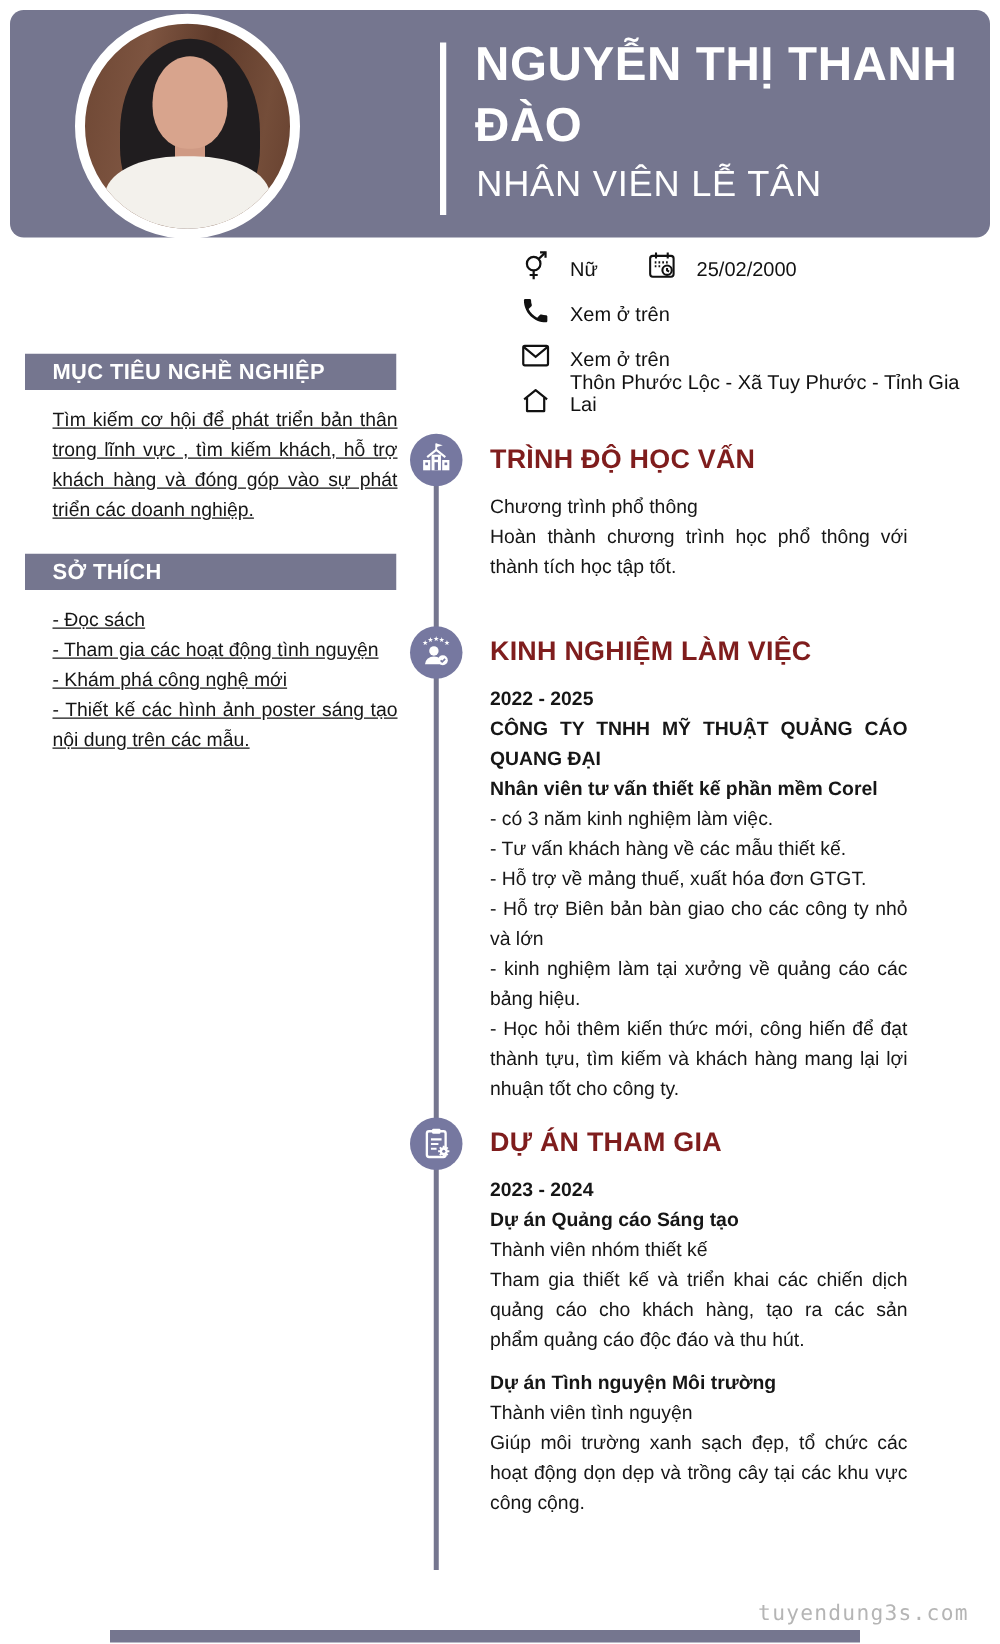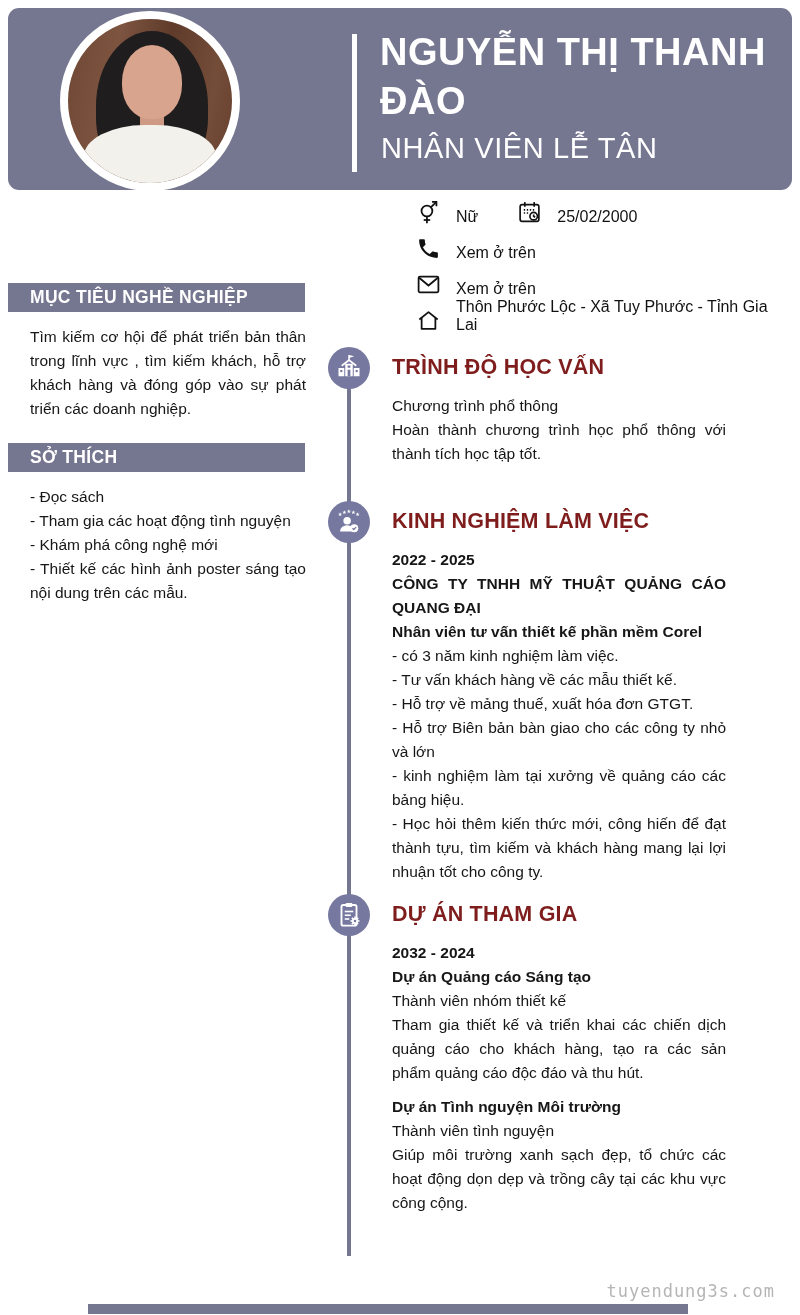--- a/index.html
+++ b/index.html
@@ -21,24 +21,24 @@
 
   
   .contact { position:absolute; left:415px; top:196px; width:377px; }
   .c-row { display:flex; align-items:flex-end; height:30px; margin-bottom:6px; }
   .c-icon { width:27px; height:27px; flex:0 0 27px; display:flex; align-items:center; justify-content:center; }
   .c-icon svg { width:25px; height:25px; }
   .c-text { margin-left:14px; font-size:16px; color:#111; }
   .c-date-icon { margin-left:38px; }
 
   
-  .lblock { position:absolute; left:8px; width:297px; }
+  .lblock { position:absolute; left:20px; width:297px; }
   .lbar { height:29px; background:#75768f; color:#fff; font-size:17.5px; font-weight:700;
           line-height:29px; padding-left:22px; letter-spacing:0.3px; }
-  .lbody { margin:13px 0 0 22px; width:276px; font-size:15.5px; line-height:24px; color:#161616; }
+  .lbody { margin:13px 0 0 22px; width:276px; font-size:15.5px; line-height:24px; color:#161616;text-decoration:underline; }
   .just { text-align:justify; }
   .hobby { font-size:15.5px; line-height:24px; color:#161616; }
 
   
   .tline { position:absolute; left:347px; top:368px; width:4px; height:888px; background:#75768f; z-index:1; }
   .sec { position:absolute; left:328px; width:400px; display:flex; align-items:flex-start; z-index:2; }
   .tl-icon { width:42px; height:42px; flex:0 0 42px; border-radius:50%; background:#7678a0;
              display:flex; align-items:center; justify-content:center; z-index:2; }
   .tl-icon svg { width:30px; height:30px; }
   .sec-body { margin-left:22px; width:334px; }
@@ -202,21 +202,21 @@
           <line x1="13.2" y1="16.8" x2="20.4" y2="16.8"></line>
           <line x1="14.3" y1="14.3" x2="19.3" y2="19.3"></line>
           <line x1="19.3" y1="14.3" x2="14.3" y2="19.3"></line>
         </g>
         <circle cx="16.8" cy="16.8" r="2.5" fill="#fff"></circle>
         <circle cx="16.8" cy="16.8" r="1" fill="#7678a0"></circle>
       </svg>
     </div>
     <div class="sec-body">
       <div class="sec-title">DỰ ÁN THAM GIA</div>
-      <div class="tline-txt b">2032 - 2024</div>
+      <div class="tline-txt b">2023 - 2024</div>
       <div class="tline-txt b">Dự án Quảng cáo Sáng tạo</div>
       <div class="tline-txt">Thành viên nhóm thiết kế</div>
       <div class="tline-txt just">Tham gia thiết kế và triển khai các chiến dịch quảng cáo cho khách hàng, tạo ra các sản phẩm quảng cáo độc đáo và thu hút.</div>
       <div class="gap"></div>
       <div class="tline-txt b">Dự án Tình nguyện Môi trường</div>
       <div class="tline-txt">Thành viên tình nguyện</div>
       <div class="tline-txt just">Giúp môi trường xanh sạch đẹp, tổ chức các hoạt động dọn dẹp và trồng cây tại các khu vực công cộng.</div>
     </div>
   </div>
 

